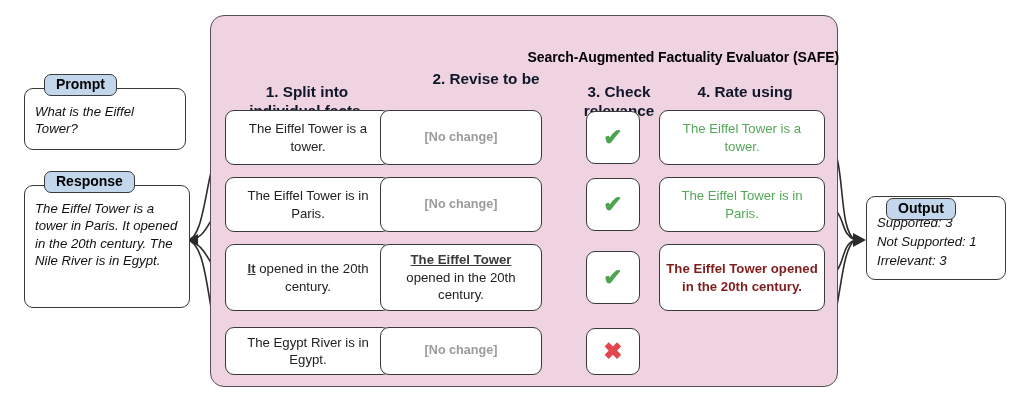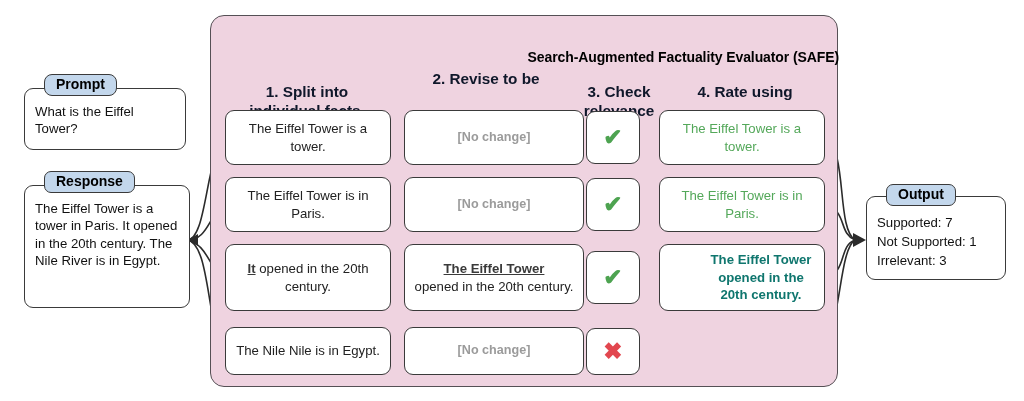--- a/index.html
+++ b/index.html
@@ -19,44 +19,45 @@
   #wires path,#wires line{fill:none;stroke:#2b2b2b;stroke-width:1.6;}
   #wires polygon{fill:#2b2b2b;}
 
   
   .callout{
     position:absolute;z-index:3;
     background:#ffffff;
     border:1.6px solid #3a3a3a;
     border-radius:9px;
     box-sizing:border-box;
+    font-style:italic;
   }
   .callout .body{
     font-size:13.2px;line-height:17.4px;color:#111;
     padding:14px 9px 7px 10px;
     box-sizing:border-box;
   }
   .tag{
     position:absolute;z-index:4;
     background:#c3d7ec;
     border:1.6px solid #3a3a3a;
     border-radius:7px;
     font-weight:bold;font-size:14px;color:#000;
     padding:1px 11px 2px 11px;
     line-height:17px;
     box-sizing:border-box;
     white-space:nowrap;
   }
 
   #prompt-box{left:24px;top:88px;width:162px;height:62px;}
-  #prompt-tag{left:44px;top:74px;border-radius:8px;}
+  #prompt-tag{left:44px;top:74px;}
   #response-box{left:24px;top:185px;width:166px;height:123px;}
   #response-tag{left:44px;top:171px;}
   #output-box{left:866px;top:196px;width:140px;height:84px;}
-  #output-tag{left:886px;top:184px;text-align:center;}
+  #output-tag{left:886px;top:198px;text-align:center;}
   #output-box .body{padding:16px 8px 6px 10px;line-height:19px;font-size:13.2px;}
 
   
   #panel{
     position:absolute;left:210px;top:15px;width:628px;height:372px;
     background:#efd3e0;
     border:1.8px solid #555055;
     border-radius:14px;
     z-index:2;
     box-sizing:border-box;
@@ -85,29 +86,29 @@
     border:1.6px solid #3a3a3a;
     border-radius:9px;
     box-sizing:border-box;
     display:flex;align-items:center;justify-content:center;
     text-align:center;
     font-size:13.2px;line-height:17.4px;color:#222;
     padding:2px 6px;
   }
   .cell.nochange{color:#9b9b9b;font-weight:bold;font-size:12.6px;}
   .cell.good{color:#54a85a;}
-  .cell.bad{color:#0f766e;font-weight:bold;padding-left:44px;}
+  .cell.bad{color:#7f1d1d;font-weight:bold;}
   .cell.mark{font-size:23px;line-height:23px;font-weight:bold;}
   .cell.mark.tick{color:#4da350;}
   .cell.mark.cross{color:#e2474f;}
   .u{font-weight:bold;text-decoration:underline;color:#3a3a3a;}
 
   
   .c1{left:225px;width:166px;}
-  .c2{left:404px;width:180px;}
+  .c2{left:380px;width:162px;}
   .c3{left:586px;width:54px;}
   .c4{left:659px;width:166px;}
 
   
   .r1{top:110px;height:55px;}
   .r2{top:177px;height:55px;}
   .r3{top:244px;height:67px;}
   .r4{top:327px;height:48px;}
   .r3.c3,.r3.c1,.r3.c2,.r3.c4{top:244px;height:67px;}
   .c3.r1{top:111px;height:53px;}
@@ -181,36 +182,36 @@
 
   <div class="cell c1 r3">
     <span><span class="u">It</span><span> opened in the 20th century.</span></span>
   </div>
   <div class="cell c2 r3">
     <span><span class="u">The Eiffel Tower</span><br><span>opened in the 20th century.</span></span>
   </div>
   <div class="cell c3 r3 mark tick">✔</div>
   <div class="cell c4 r3 bad">The Eiffel Tower opened in the 20th century.</div>
 
-  <div class="cell c1 r4">The Nile Nile is in Egypt.</div>
+  <div class="cell c1 r4">The Egypt River is in Egypt.</div>
   <div class="cell c2 r4 nochange">[No change]</div>
   <div class="cell c3 r4 mark cross">✖</div>
 
   <div class="callout" id="prompt-box">
     <div class="body">What is the Eiffel Tower?</div>
   </div>
   <div class="tag" id="prompt-tag">Prompt</div>
 
   <div class="callout" id="response-box">
     <div class="body">The Eiffel Tower is a tower in Paris. It opened in the 20th century. The Nile River is in Egypt.</div>
   </div>
   <div class="tag" id="response-tag">Response</div>
 
   <div class="callout" id="output-box">
     <div class="body">
-      <div>Supported: 7</div>
+      <div>Supported: 3</div>
       <div>Not Supported: 1</div>
       <div>Irrelevant: 3</div>
     </div>
   </div>
   <div class="tag" id="output-tag">Output</div>
 
 </div>
 
 </body></html>

